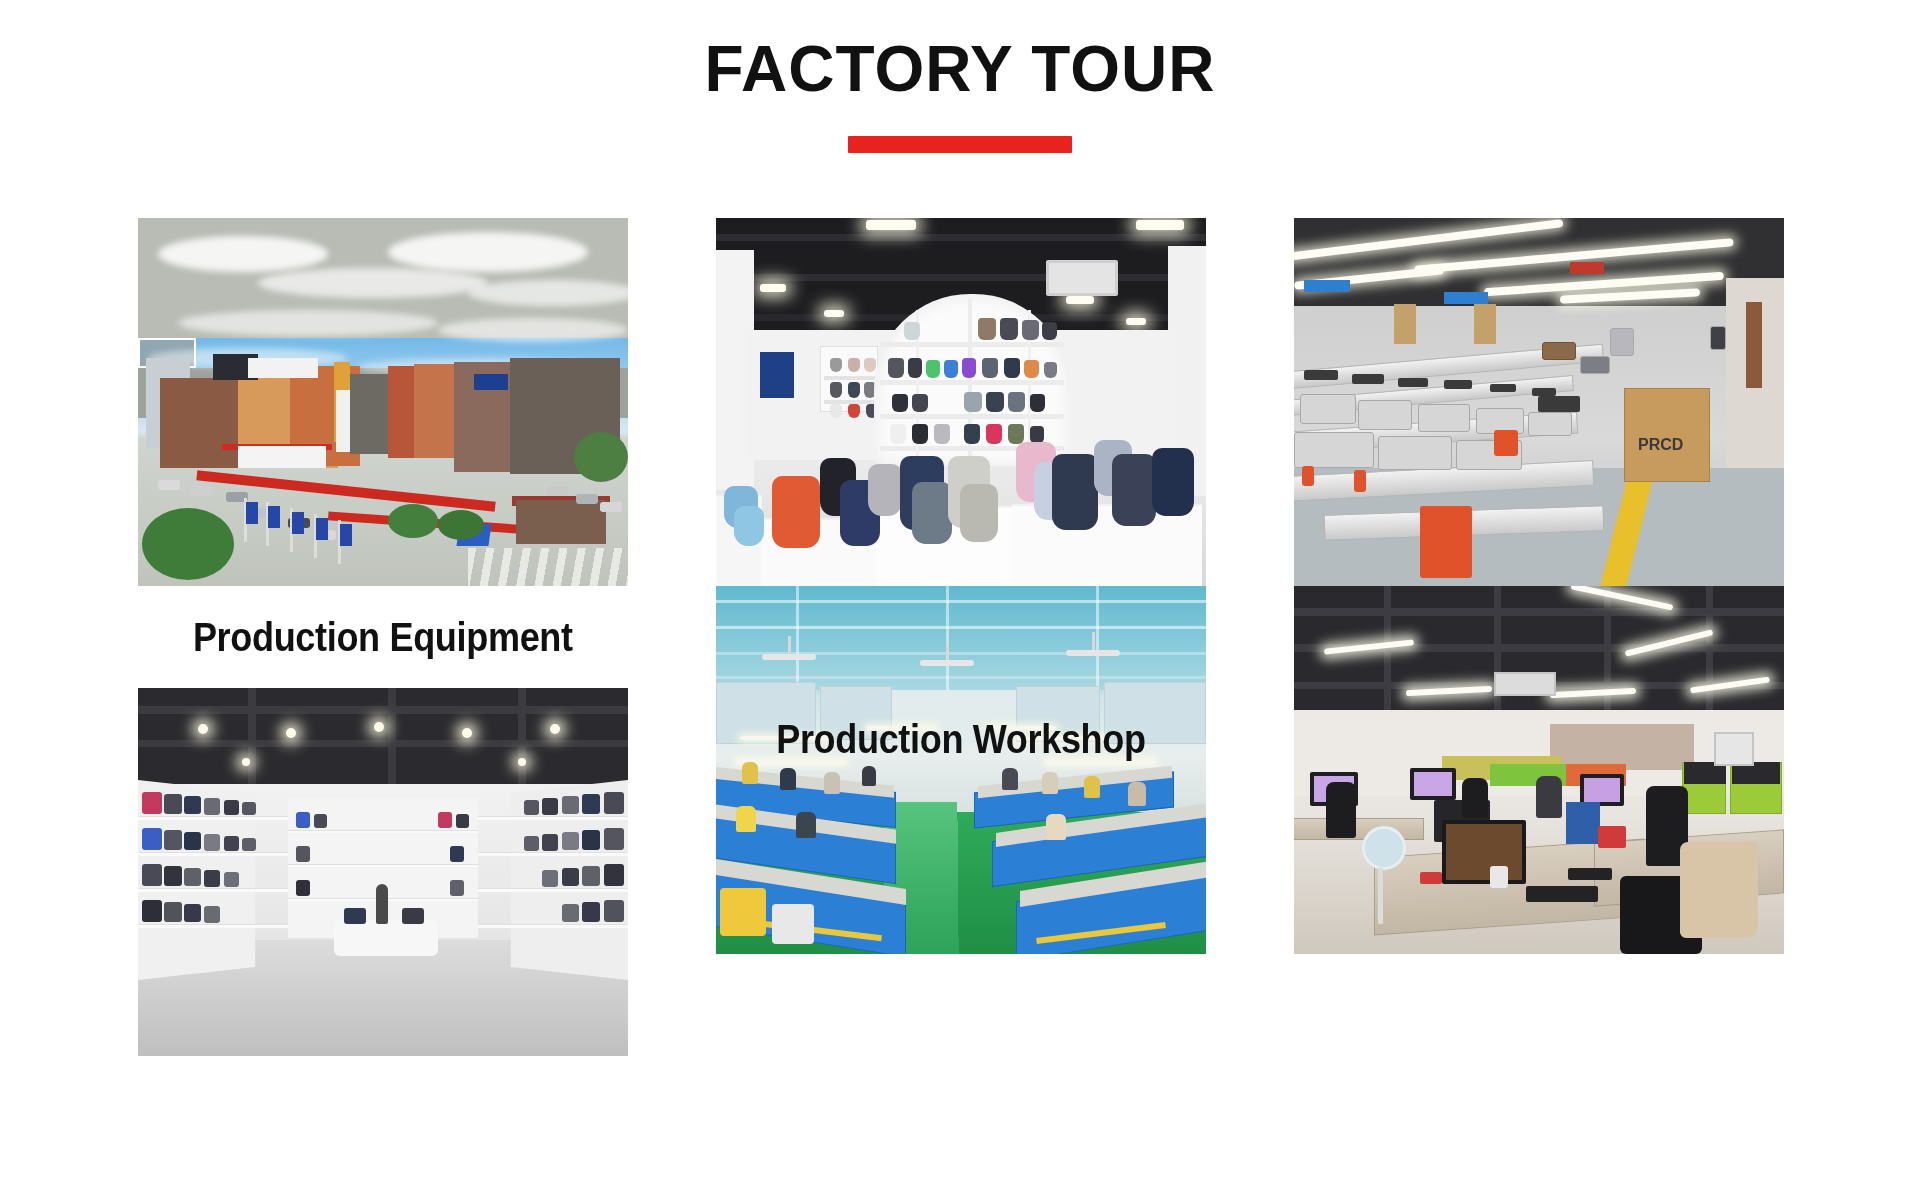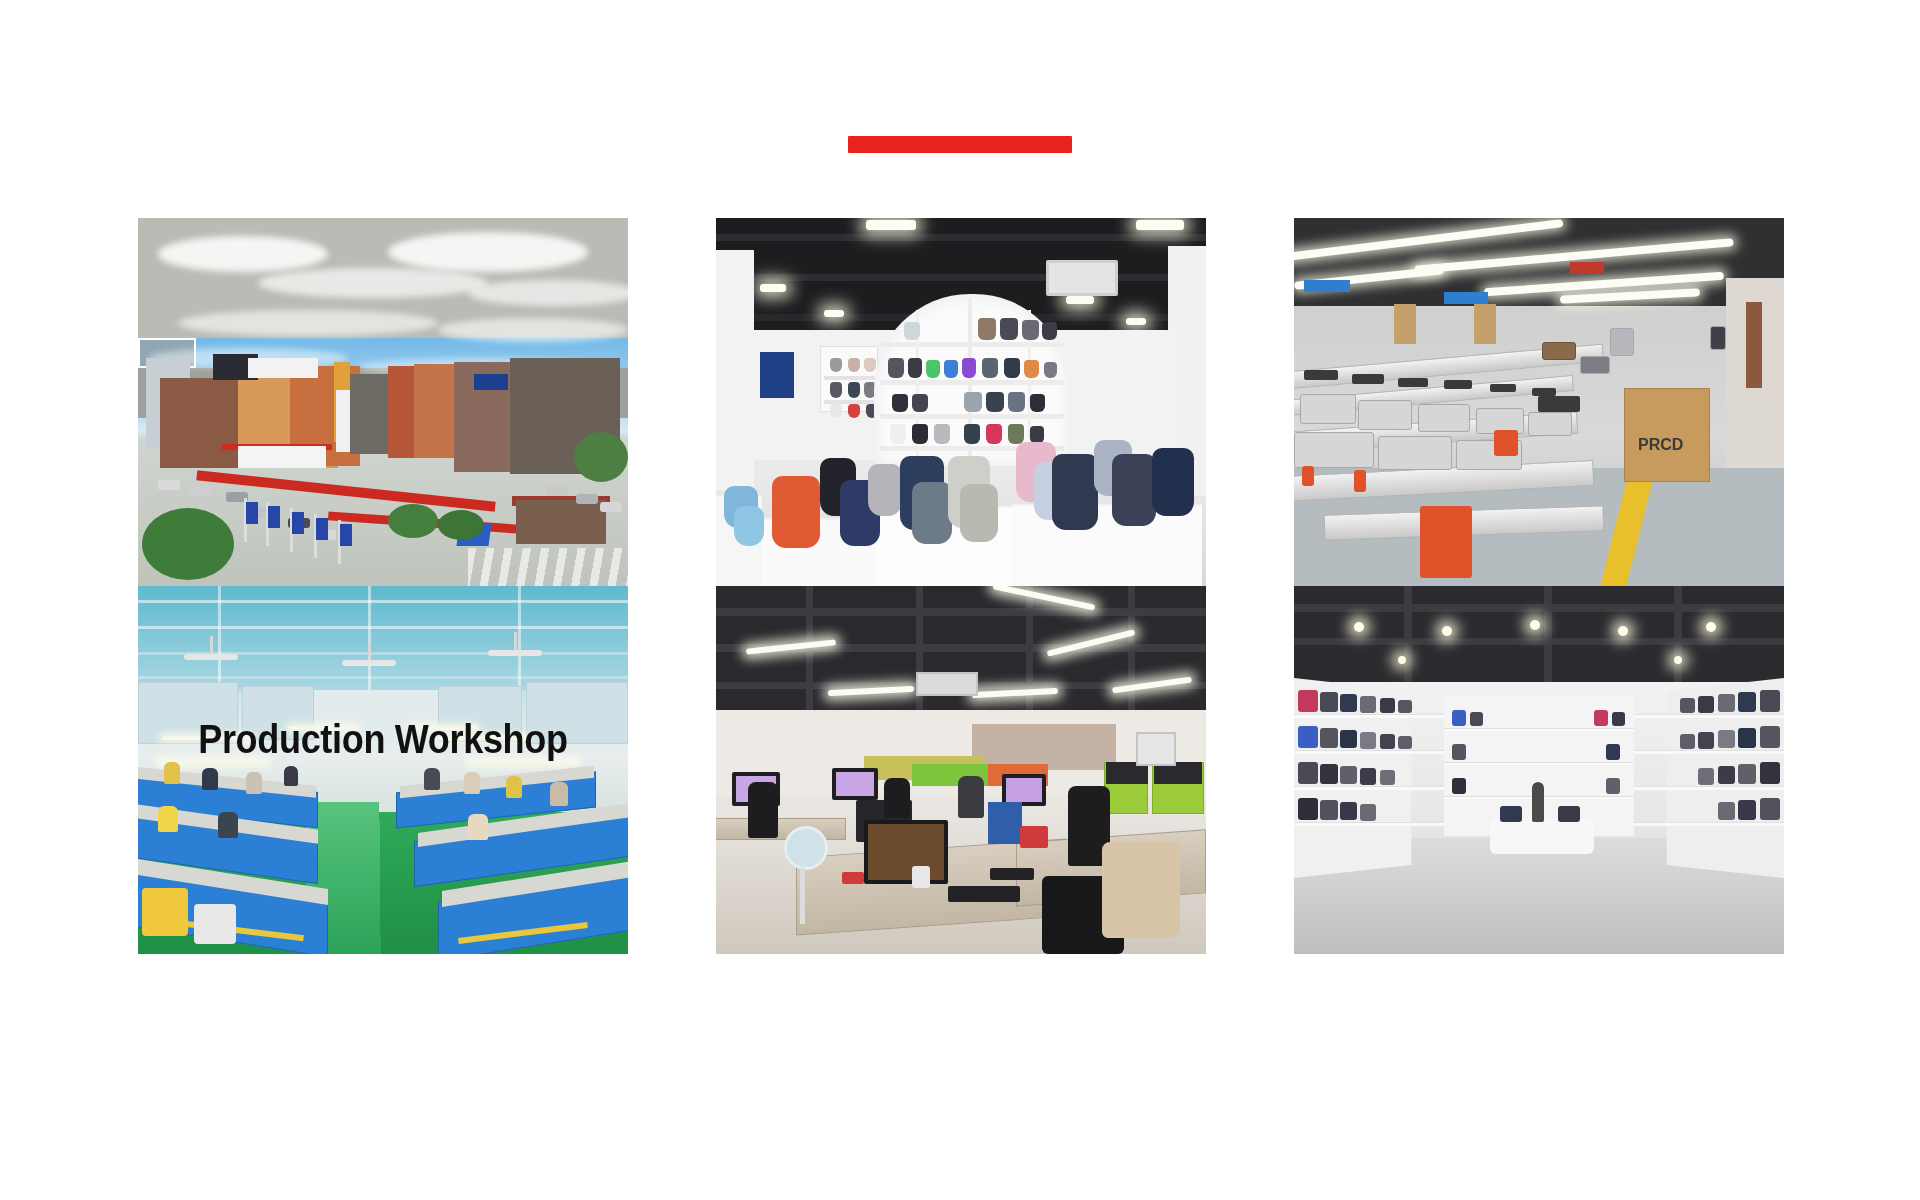--- a/index.html
+++ b/index.html
@@ -181,20 +181,21 @@
   .p6 .pb { position:absolute; border-radius:3px; }
   .p6 .island { position:absolute; left:196px; top:232px; width:104px; height:36px; background:#f7f7f7; border-radius:6px; }
   .p6 .mannequin { position:absolute; left: 238px; top: 196px; width: 12px; height: 40px; background:#4a4a4a; border-radius:6px 6px 2px 2px; }
 </style>
 </head>
 <body>
 
 <div class="page">
 
   <div class="header">
+    <div class="title">FACTORY TOUR</div>
     <div class="title-rule"></div>
   </div>
 
   <div class="grid">
 
     <div class="cell-img p1">
       <div class="cloud c1"></div>
         <div class="cloud c2"></div>
         <div class="cloud c3"></div>
       <div class="cloud c4"></div>
@@ -383,20 +384,23 @@
       <div class="stool" style="left:126px;top:288px;width:52px;height:72px;"></div>
       <div class="stool" style="left:60px;top:252px;width:12px;height:22px;"></div>
       <div class="stool" style="left:8px;top:248px;width:12px;height:20px;"></div>
       <div class="stool" style="left:200px;top:212px;width:24px;height:26px;"></div>
       <div class="mach" style="left:248px;top:124px;width:34px;height:18px;background:#8a6a4a;border-color:#6e5338;"></div>
       <div class="mach" style="left:286px;top:138px;width:30px;height:18px;background:#7d7d85;"></div>
       <div class="mach" style="left:316px;top:110px;width:24px;height:28px;background:#b7b7bd;"></div>
       <div class="mach" style="left:416px;top:108px;width:16px;height:24px;background:#404048;"></div>
     </div>
 
+    <div class="cap">
+      <span class="cap-cond">Production Equipment</span>
+    </div>
 
     <div class="cell-img p4">
       <div class="ceil"></div>
       <div class="rafter" style="left:0;top:14px;width:490px;"></div>
       <div class="rafter" style="left:0;top:40px;width:490px;"></div>
       <div class="rafter" style="left:0;top:66px;width:490px;opacity:.6;"></div>
       <div class="rafter" style="left:0;top:90px;width:490px;opacity:.5;"></div>
       <div style="position:absolute;left:80px;top:0;width:3px;height:104px;background:rgba(255,255,255,.5);"></div>
       <div style="position:absolute;left:230px;top:0;width:3px;height:104px;background:rgba(255,255,255,.5);"></div>
       <div style="position:absolute;left:380px;top:0;width:3px;height:104px;background:rgba(255,255,255,.5);"></div>

